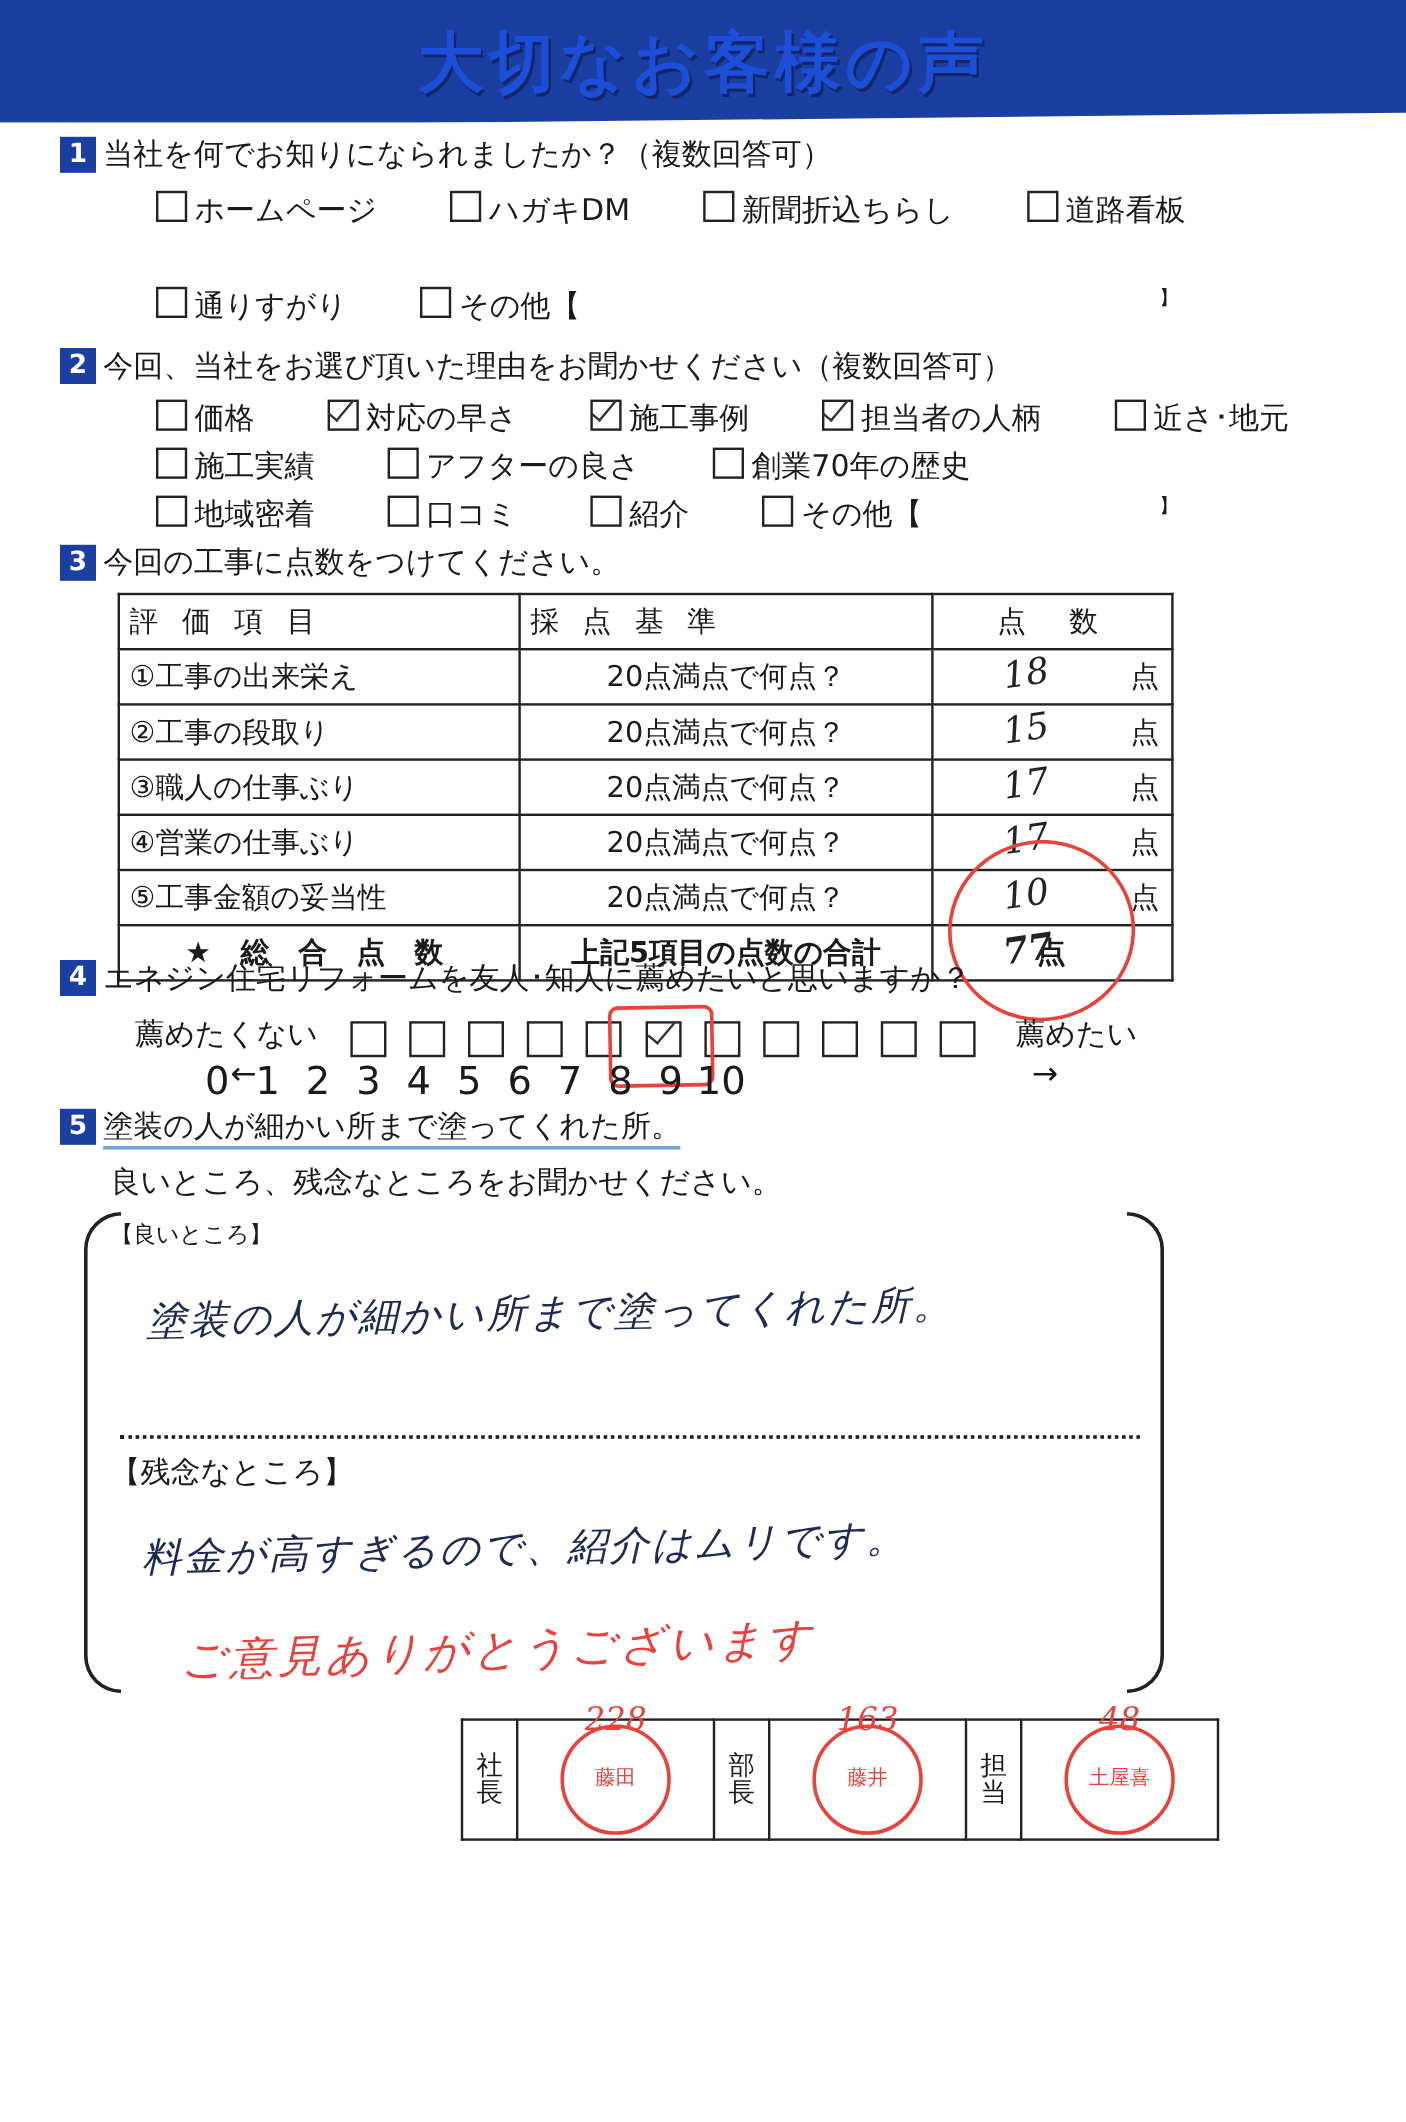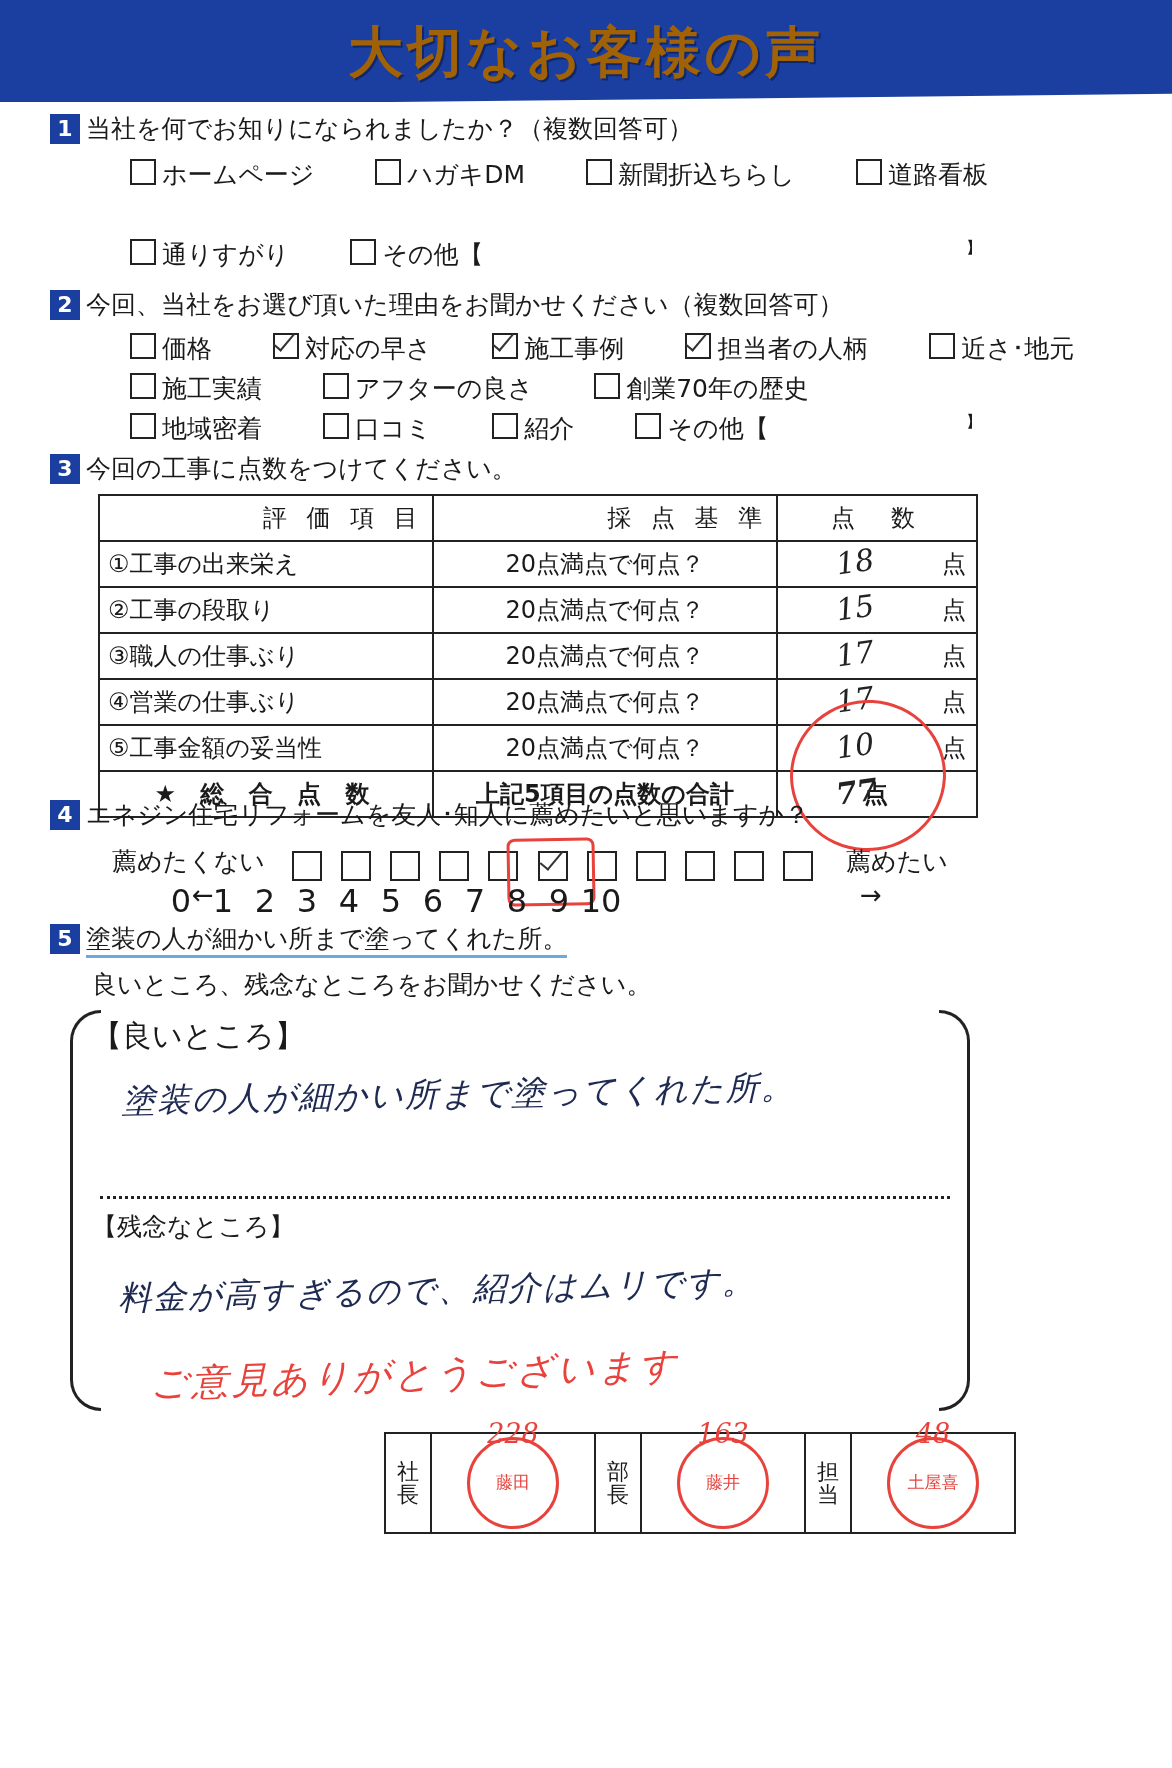--- a/index.html
+++ b/index.html
@@ -18,21 +18,21 @@
     position:absolute;left:0;top:0;width:1172px;height:102px;
     background:#1b3fa0;
   }
   .header-band:after{
     content:"";position:absolute;left:0;bottom:-18px;width:1172px;height:20px;
     background:#ffffff;
     transform:skewY(-0.6deg);
   }
   .header-title{
     position:absolute;left:0;top:16px;width:1172px;text-align:center;
-    font-size:55px;font-weight:bold;color:#a16207;letter-spacing:4px;
+    font-size:55px;font-weight:bold;color:#1d4ed8;letter-spacing:4px;
     text-shadow:2px 2px 0 #10286b;
   }
 
   
   .qnum{
     display:inline-block;width:30px;height:30px;line-height:30px;text-align:center;
     background:#1b3fa0;color:#fff;font-weight:bold;font-size:22px;
     vertical-align:middle;margin-right:6px;
   }
   .qtext{font-size:25px;vertical-align:middle;}
@@ -53,21 +53,21 @@
     position:absolute;left:98px;top:494px;width:880px;
     border-collapse:collapse;
   }
   .tbl td,.tbl th{
     border:2px solid #222;height:44px;font-size:24px;font-weight:normal;
     padding:0 8px;
   }
   .tbl .c1{width:340px;}
   .tbl .c2{width:350px;text-align:center;}
   .tbl .c3{width:190px;text-align:right;position:relative;padding-right:10px;}
-  .tbl .hdr{text-align:right;letter-spacing:6px;}
+  .tbl .hdr{text-align:left;letter-spacing:6px;}
   .tbl .total td{font-weight:bold;text-align:center;}
   .tbl .total .c1{text-align:center;letter-spacing:8px;}
   .score{
     font-family:"DejaVu Serif","Liberation Serif",serif;
     font-size:30px;color:#222;font-style:italic;
     position:absolute;left:58px;top:2px;transform:rotate(-8deg);
   }
   .pt{font-size:24px;}
 
   
@@ -102,21 +102,21 @@
   }
   .freebox .rb{
     position:absolute;right:0;top:0;width:28px;height:395px;
     border-right:3px solid #222;border-top:3px solid #222;border-bottom:3px solid #222;
     border-radius:0 40px 40px 0;
   }
   .divider{
     position:absolute;left:100px;top:1196px;width:850px;height:0;
     border-top:3px dotted #222;
   }
-  .lbl-good{position:absolute;left:92px;top:1016px;font-size:30px;}
+  .lbl-good{position:absolute;left:92px;top:1016px;font-size:19px;}
   .lbl-bad{position:absolute;left:92px;top:1210px;font-size:25px;text-align:right;}
 
   .hand{
     font-family:"DejaVu Serif","Liberation Serif",serif;
     font-style:italic;color:#1e2a52;
   }
   .hand-good{
     position:absolute;left:122px;top:1072px;font-size:33px;letter-spacing:2px;
     transform:rotate(-1.2deg);
   }

